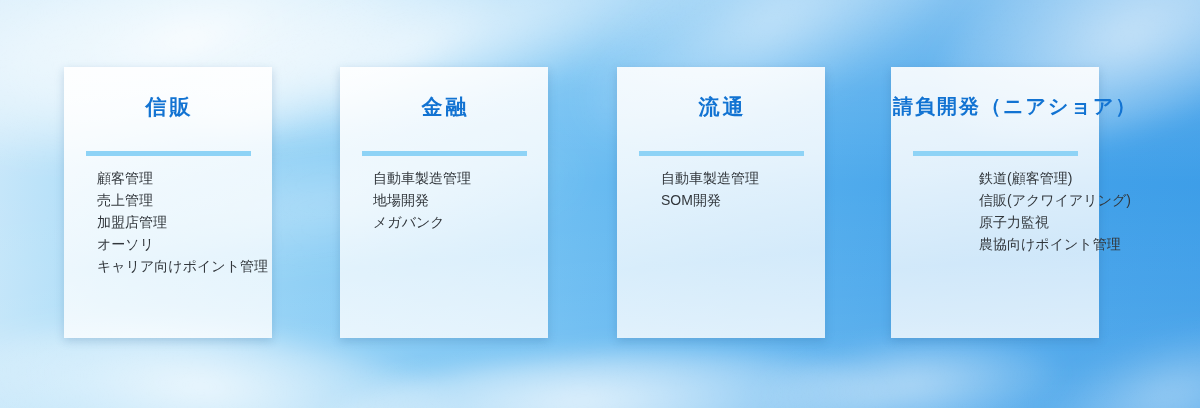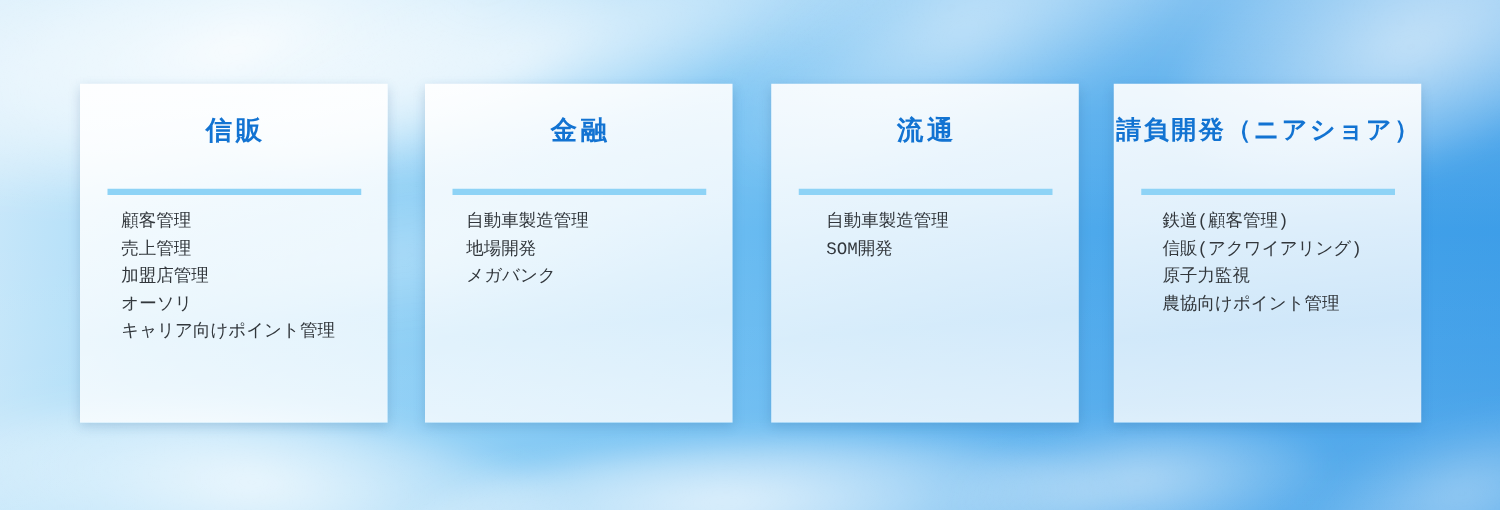--- a/index.html
+++ b/index.html
@@ -108,31 +108,30 @@
   }
 
   
   .cards {
     position: absolute;
     inset: 0;
   }
   .card {
     position: absolute;
     top: 67px;
-    width: 246px;
+    width: 208px;
     height: 271px;
     box-sizing: border-box;
     padding: 0;
     box-shadow: 0 3px 9px rgba(40,90,140,0.22);
     background: linear-gradient(175deg,
         rgba(255,255,255,0.90) 0%,
         rgba(255,255,255,0.84) 38%,
         rgba(255,255,255,0.74) 70%,
         rgba(255,255,255,0.80) 100%);
-    font-family: Liberation Mono, monospace;
   }
   .card.k1 { left: 64px; }
   .card.k2 { left: 340px; padding-left: 32px; }
   .card.k3 { left: 617px; }
   .card.k4 { left: 891px; }
 
   .card-title {
     position: absolute;
     left: 0;
     right: 0;
@@ -172,21 +171,21 @@
   }
   .card-list li {
     color: #32373c;
     font-size: 14px;
     line-height: 22px;
     white-space: nowrap;
   }
   .card.k1 .card-list { padding-left: 33px; }
   .card.k2 .card-list { padding-left: 33px; }
   .card.k3 .card-list { padding-left: 44px; }
-  .card.k4 .card-list { padding-left: 39px; }
+  .card.k4 .card-list { padding-left: 62px; margin-left: 26px; }
 </style>
 </head>
 <body>
 
 <div id="stage">
 
   <div class="sky-base"></div>
   <div class="sky-vert"></div>
 
   <div class="cloud c1"></div>

